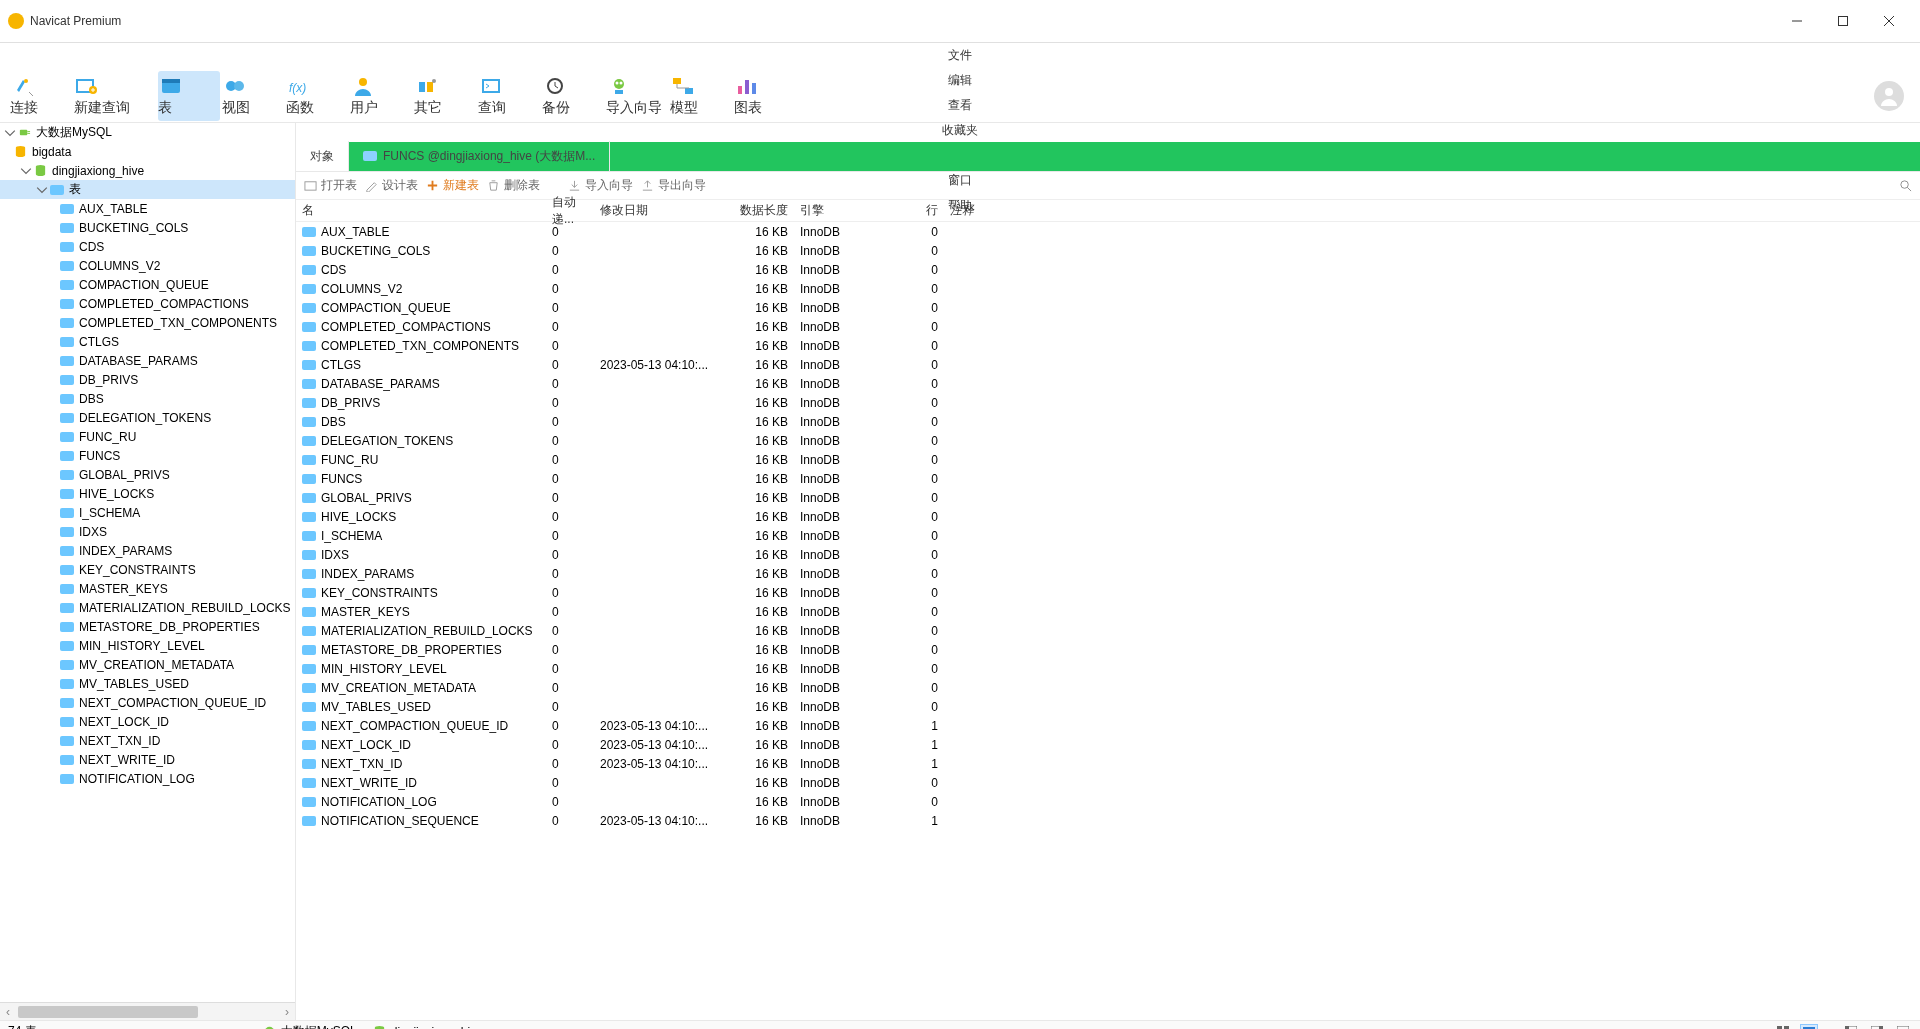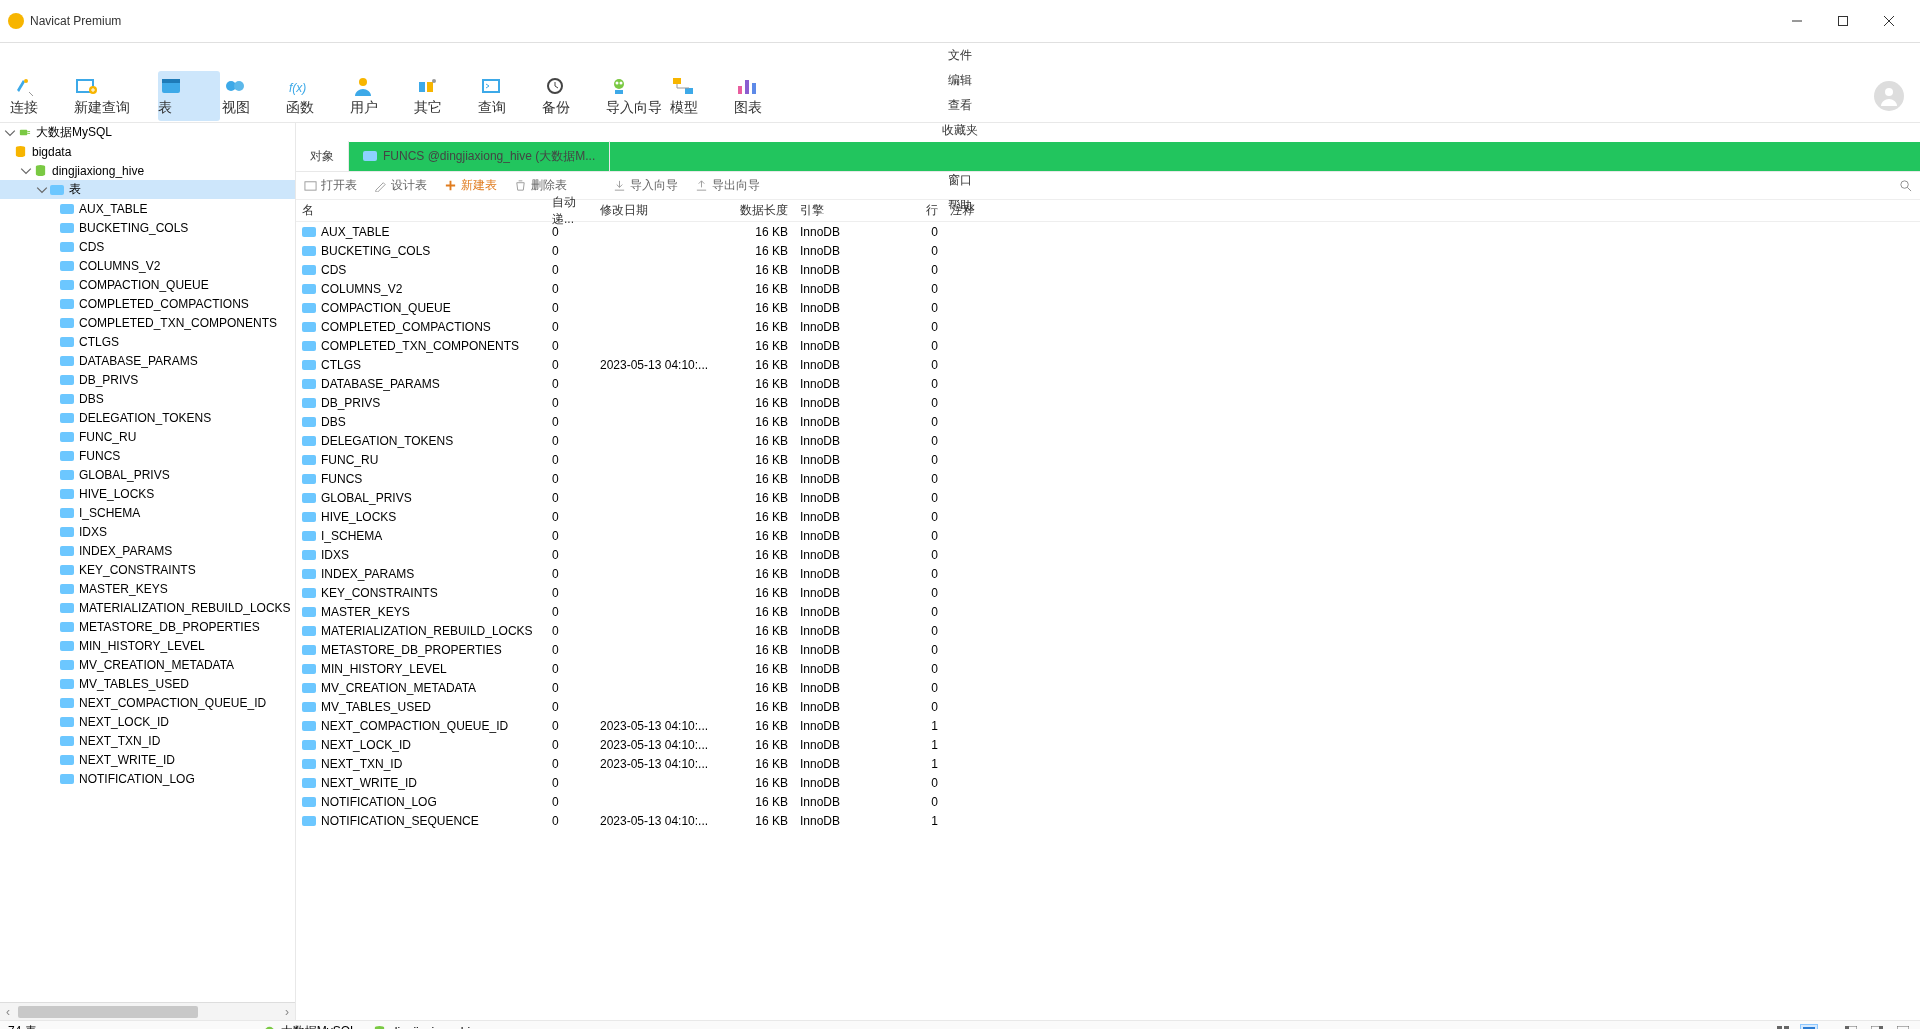--- a/index.html
+++ b/index.html
@@ -37,21 +37,21 @@
 .left-scroll { height: 18px; background: #f4f4f4; border-top: 1px solid #ddd; display:flex;align-items:center;}
 .left-scroll .sthumb{height:12px;background:#c8c8c8;border-radius:2px;margin:0 2px;}
 .left-scroll .sarrow{width:16px;text-align:center;color:#888;}
 
 .right { flex: 1; display: flex; flex-direction: column; overflow: hidden; }
 .tabs { height: 30px; display: flex; align-items: flex-end; background: #22c55e; border-bottom: 1px solid #e8e8e8; margin-top: 19px; }
 .tab { height: 30px; display: flex; align-items: center; padding: 0 14px; border-right: 1px solid #e8e8e8; color: #444; }
 .tab.active { background: #fff; }
 .tab .tico{width:14px;height:10px;background:#8bd1ff;border-radius:2px;margin-right:6px;}
 
-.subbar { height: 28px; display: flex; align-items: center; padding: 0 8px; gap: 17px; border-bottom: 1px solid #eee; }
+.subbar { height: 28px; display: flex; align-items: center; padding: 0 8px; gap: 8px; border-bottom: 1px solid #eee; }
 .subbar .sbtn { display: flex; align-items: center; gap: 4px; color: #666; }
 .subbar .sbtn.primary { color: #e07c1f; }
 .subbar .sico{width:13px;height:13px;}
 .subbar .sep{width:12px;}
 .subbar .search-ico{margin-left:auto;color:#888;}
 
 .grid-head { height: 22px; display: flex; border-bottom: 1px solid #eee; color: #333; }
 .grid-head .col { display:flex;align-items:center; padding: 0 6px; }
 .grid-body { flex: 1; overflow-y: auto; }
 .row { height: 19px; display: flex; align-items: center; }

